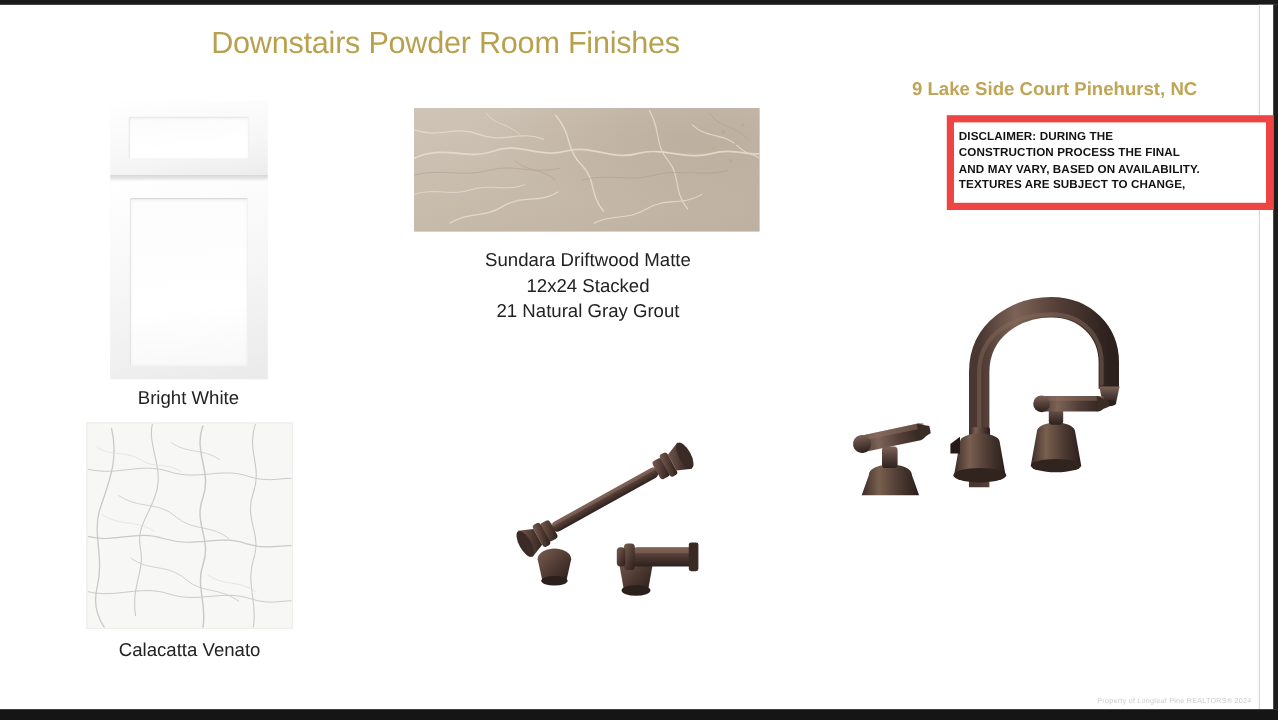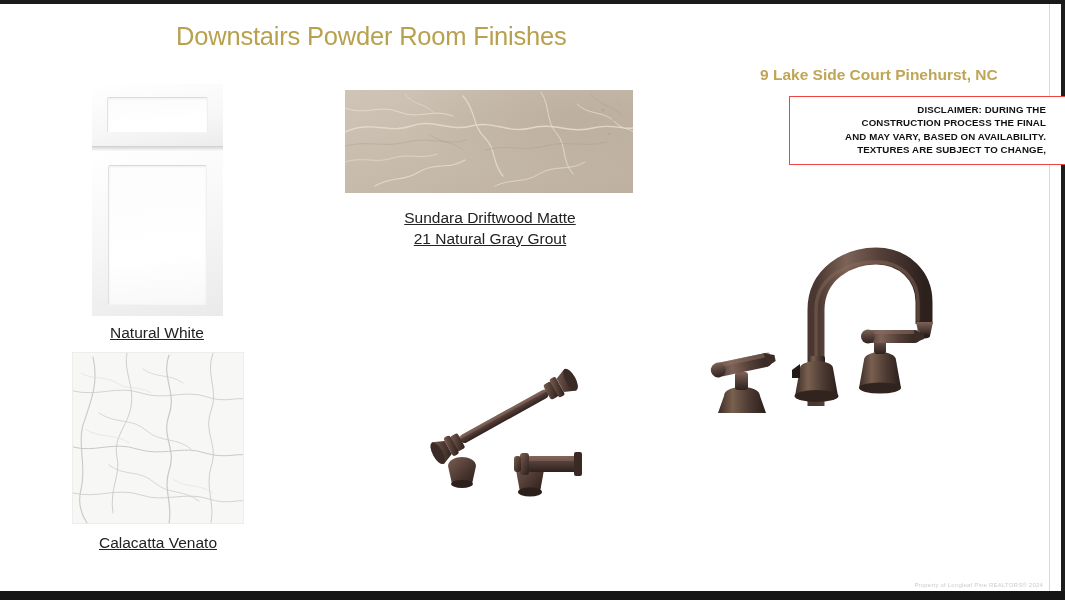--- a/index.html
+++ b/index.html
@@ -98,41 +98,40 @@
     font-size: 15.5px;
     white-space: nowrap;
   }
 
   
   .disclaimer {
     position: absolute;
     left: 789px;
     top: 96px;
     width: 252px;
-    padding: 6px 19px 7px 4px;
-    border: 1px solid #ef4444;
+    padding: 6px 4px 7px 4px;
+    border: 6px solid #ef4444;
     background: #ffffff;
-    text-align: right;
+    text-align: left;
     font-size: 9.7px;
     line-height: 13.4px;
     color: #111111;
     font-weight: bold;
     letter-spacing: 0.1px;
   }
   .disclaimer span { display: block; }
 
   
   .sample-caption {
     position: absolute;
     text-align: center;
     color: #222222;
     font-size: 15.5px;
     line-height: 21px;
     white-space: nowrap;
-    text-decoration: underline;
   }
 
   
   .cabinet {
     position: absolute;
     left: 92px;
     top: 84px;
     width: 131px;
     height: 232px;
     background: linear-gradient(160deg, #fdfdfd 0%, #f2f2f2 55%, #e9e9e9 100%);
@@ -278,21 +277,21 @@
 
   <div class="cabinet">
     <div class="cab-drawer">
       <div class="cab-drawer-inner"></div>
     </div>
     <div class="cab-gap"></div>
     <div class="cab-door">
       <div class="cab-door-inner"></div>
     </div>
   </div>
-  <div class="sample-caption cab-caption">Natural White</div>
+  <div class="sample-caption cab-caption">Bright White</div>
 
   <div class="quartz">
     <svg width="172" height="172" viewBox="0 0 172 172" xmlns="http://www.w3.org/2000/svg">
       <rect width="172" height="172" fill="#f7f7f5"></rect>
       <g stroke="#c9c9c9" fill="none" stroke-linecap="round">
         <path d="M20 4 C26 30 18 48 10 72 C4 92 14 112 8 136 C4 152 10 164 14 170" stroke-width="1.1"></path>
         <path d="M54 0 C50 18 62 34 58 54 C54 74 40 84 44 104 C48 122 36 136 40 160" stroke-width="0.9"></path>
         <path d="M96 2 C88 24 104 40 96 62 C88 84 104 96 96 118 C90 136 100 152 96 170" stroke-width="1.2"></path>
         <path d="M140 0 C132 22 146 36 138 58 C130 80 146 92 138 114 C132 134 142 150 138 170" stroke-width="0.9"></path>
         <path d="M0 38 C26 44 44 32 68 40 C92 48 112 36 134 44 C152 50 164 44 172 46" stroke-width="0.8"></path>
@@ -347,20 +346,21 @@
         <circle cx="258" cy="20" r="1.6"></circle>
         <circle cx="268" cy="30" r="1.2"></circle>
         <circle cx="274" cy="14" r="1"></circle>
         <circle cx="250" cy="34" r="1"></circle>
         <circle cx="264" cy="44" r="1.3"></circle>
       </g>
     </svg>
   </div>
   <div class="sample-caption tile-caption">
     <div>Sundara Driftwood Matte</div>
+    <div>12x24 Stacked</div>
     <div>21 Natural Gray Grout</div>
   </div>
 
   <div class="pull">
     <svg width="170" height="145" viewBox="0 0 170 145" xmlns="http://www.w3.org/2000/svg">
       <defs>
         <linearGradient id="orbBar" x1="0" y1="0" x2="0" y2="1">
           <stop offset="0%" stop-color="#7c6055"></stop>
           <stop offset="35%" stop-color="#57403a"></stop>
           <stop offset="100%" stop-color="#2e211d"></stop>

